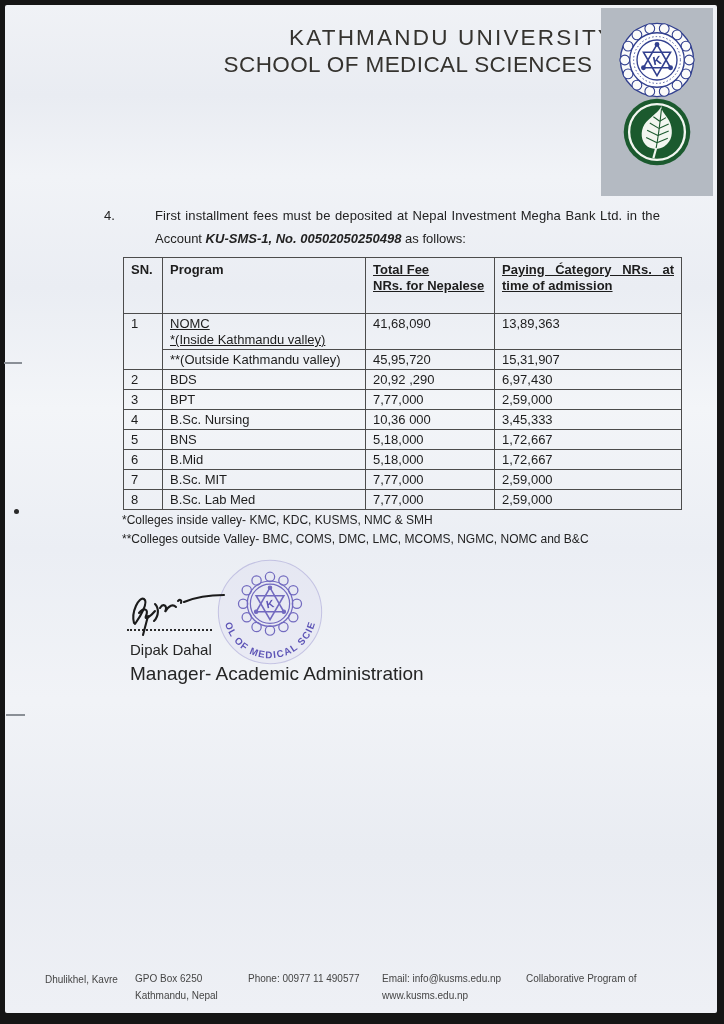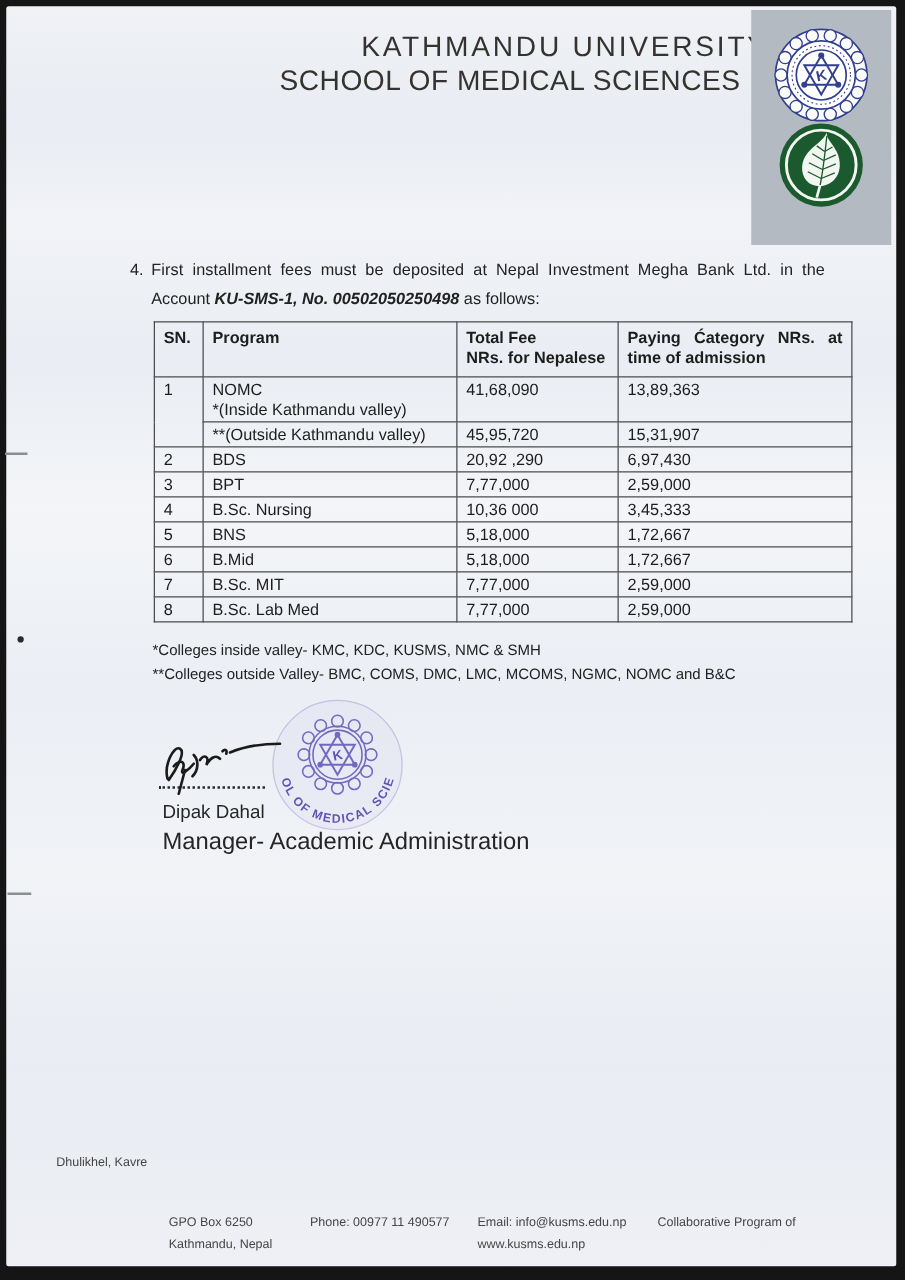--- a/index.html
+++ b/index.html
@@ -13,32 +13,32 @@
   }
   .abs { position:absolute; }
   
   .title-line { color:#35332f; white-space:nowrap; transform:translateX(-50%); }
   .title1 { left:452px; top:25px; font-size:22.5px; letter-spacing:2.2px; }
   .title2 { left:408px; top:52px; font-size:22.5px; letter-spacing:0.4px; }
   .logo-strip { left:601px; top:8px; width:112px; height:188px; background:#b4bac2; }
   
   .notice { left:104px; top:205px; width:556px; color:#222; font-size:13px; line-height:22px; display:flex; }
   .notice-num { width:17px; flex:0 0 17px; }
-  .notice-body { flex:1; }
+  .notice-body { flex:1;margin-left:34px; }
   .jline { text-align:justify; text-align-last:justify; letter-spacing:0.1px; }
   .aline { margin-top:1px; }
   .bi { font-weight:700; font-style:italic; }
   
   .fee-table-wrap { left:123px; top:257px; width:558px; }
   table { border-collapse:collapse; width:558px; table-layout:fixed; color:#1d1d1d; }
   th,td { border:1.6px solid #4c4c4c; text-align:left; vertical-align:top; padding:2px 7px 1px 7px; font-size:13px; line-height:16px; }
-  th { font-weight:700; padding-top:4px; padding-bottom:7px; }
+  th { font-weight:700; padding-top:4px; padding-bottom:19px; }
   td { height:19px; }
   .hdr-justify { display:block; text-align:justify; text-align-last:justify; }
-  .cell-two-line { display:block; }
+  .cell-two-line { display:block;text-decoration:underline; }
   
   .footnote { color:#222; font-size:12px; white-space:nowrap; }
   
   .dotline { border-bottom:2.6px dotted #2b2b2b; }
   .sig-name { color:#252525; font-size:15px; }
   .sig-role { color:#252525; font-size:19px; }
   .stamp { opacity:0.88; }
   
   .foot { color:#454545; font-size:10px; line-height:16.5px; white-space:nowrap; }
   
@@ -244,21 +244,21 @@
     </g>
   </svg>
   <div class="abs dotline" style="left:127px;top:622px;width:85px;height:9px"></div>
   <div class="abs sig-name" style="left:130px;top:641px">Dipak Dahal</div>
   <div class="abs sig-role" style="left:130px;top:663px">Manager- Academic Administration</div>
 
   <div class="abs dash" style="left:4px;top:362px;width:18px"></div>
   <div class="abs dot" style="left:14px;top:509px"></div>
   <div class="abs dash" style="left:6px;top:714px;width:19px"></div>
 
-  <div class="abs foot" style="left:45px;top:923px">Dhulikhel, Kavre</div>
+  <div class="abs foot" style="left:45px;top:972px">Dhulikhel, Kavre</div>
   <div class="abs foot" style="left:135px;top:971px">
     <div>GPO Box 6250</div>
     <div>Kathmandu, Nepal</div>
   </div>
   <div class="abs foot" style="left:248px;top:971px">Phone: 00977 11 490577</div>
   <div class="abs foot" style="left:382px;top:971px">
     <div>Email: info@kusms.edu.np</div>
     <div>www.kusms.edu.np</div>
   </div>
   <div class="abs foot" style="left:526px;top:971px">

